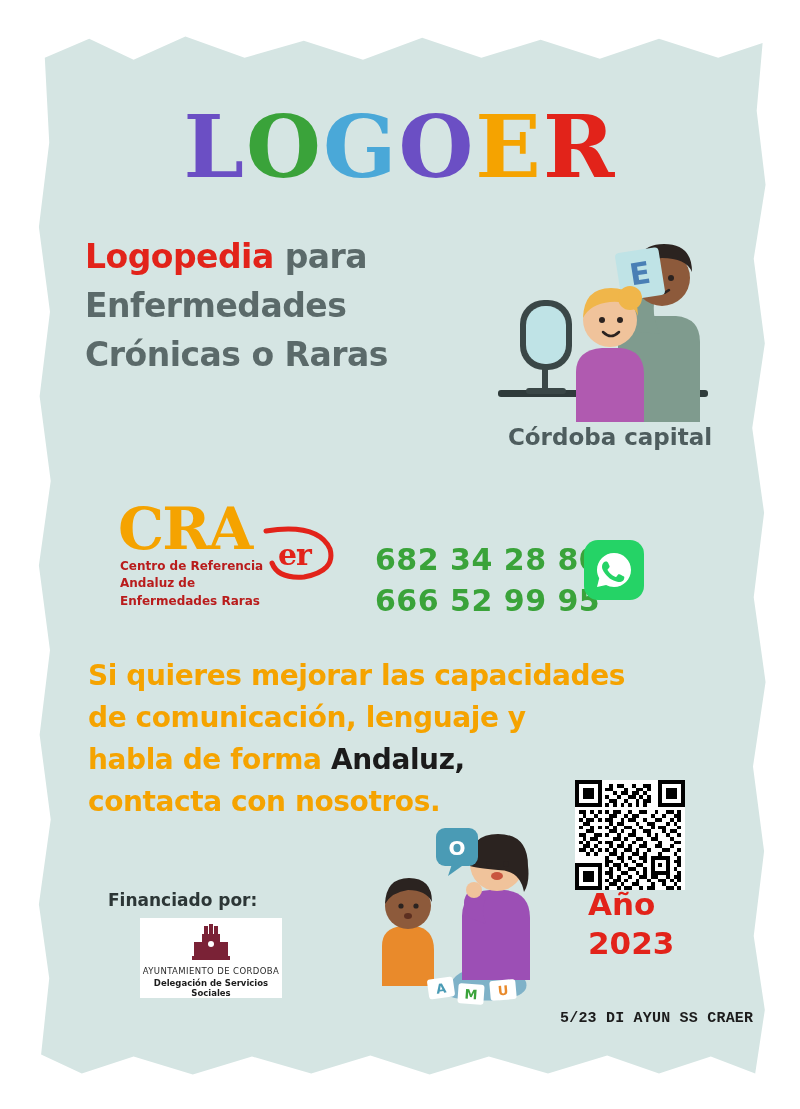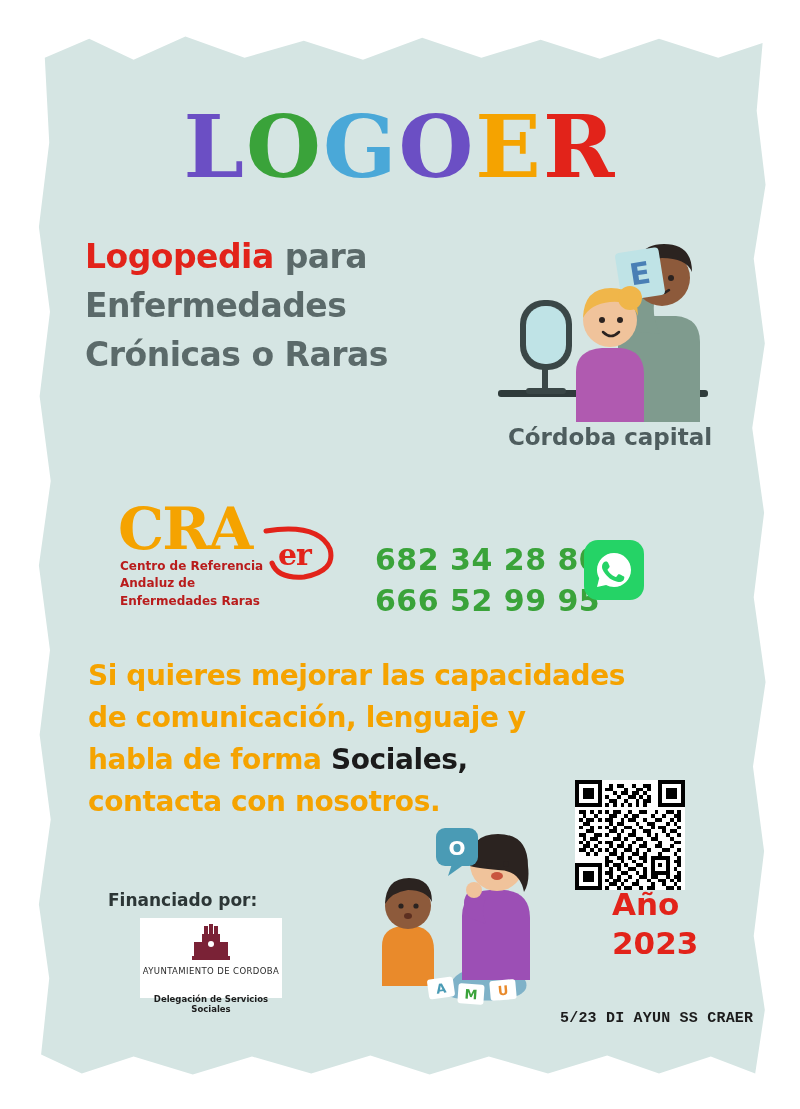--- a/index.html
+++ b/index.html
@@ -175,21 +175,20 @@
   }
   .anio {
     position: absolute;
     left: 588px; top: 885px;
     width: 150px;
     font-family: "DejaVu Sans", sans-serif;
     font-weight: bold;
     font-size: 31px;
     line-height: 1.25;
     color: #e2231a;
-    margin-left: 24px;
   }
 
   
   .financ-label {
     position: absolute;
     left: 108px; top: 890px;
     font-family: "DejaVu Sans", sans-serif;
     font-weight: bold;
     font-size: 17px;
     color: #2c3636;
@@ -211,21 +210,20 @@
     color: #2a2a2a;
   }
   .ayto-deleg {
     position: absolute;
     left: 0; top: 60px;
     width: 142px;
     font-family: "DejaVu Sans", sans-serif;
     font-weight: bold;
     font-size: 8.5px;
     color: #1c1c1c;
-    margin-top: 16px;
   }
 
   
   .illus2 {
     position: absolute;
     left: 340px; top: 810px;
     width: 240px; height: 200px;
   }
 
   .footcode {
@@ -311,21 +309,21 @@
   <div class="whatsapp">
     <svg width="60" height="60" viewBox="0 0 60 60" xmlns="http://www.w3.org/2000/svg">
       <path d="M30 13c-9.4 0-17 7.6-17 17 0 3 .8 5.8 2.2 8.2L13 47l9.1-2.1c2.3 1.3 5 2 7.9 2 9.4 0 17-7.6 17-17S39.4 13 30 13z" fill="#ffffff"></path>
       <path d="M23.6 22.5c-.4-.9-.8-.9-1.2-.9h-1c-.4 0-1 .1-1.5.7-.5.6-1.9 1.9-1.9 4.5s2 5.2 2.2 5.5c.3.4 3.8 6.1 9.4 8.3 4.7 1.8 5.6 1.5 6.6 1.4 1-.1 3.2-1.3 3.7-2.6.5-1.3.5-2.4.3-2.6-.1-.2-.5-.4-1.1-.7-.6-.3-3.2-1.6-3.8-1.8-.5-.2-.9-.3-1.2.3-.4.6-1.4 1.8-1.7 2.1-.3.4-.6.4-1.2.1-.6-.3-2.3-.9-4.4-2.7-1.6-1.4-2.7-3.2-3.1-3.8-.3-.6 0-.9.3-1.2.3-.3.6-.7.9-1 .3-.4.4-.6.6-1 .2-.4.1-.8 0-1.1-.2-.3-1.3-3.1-1.7-4z" fill="#25d366"></path>
     </svg>
   </div>
 
   <div class="cta">
     <div>Si quieres mejorar las capacidades</div>
     <div>de comunicación, lenguaje y</div>
-    <div><span>habla de forma </span><span class="black">Sociales,</span></div>
+    <div><span>habla de forma </span><span class="black">Andaluz,</span></div>
     <div>contacta con nosotros.</div>
   </div>
 
   <div class="qr">
     <svg width="110" height="110" viewBox="0 0 29 29" shape-rendering="crispEdges" xmlns="http://www.w3.org/2000/svg">
       <rect width="29" height="29" fill="#ffffff"></rect>
       <g fill="#000000">
 
         <rect x="0" y="0" width="7" height="1"></rect>
           <rect x="0" y="6" width="7" height="1"></rect>

